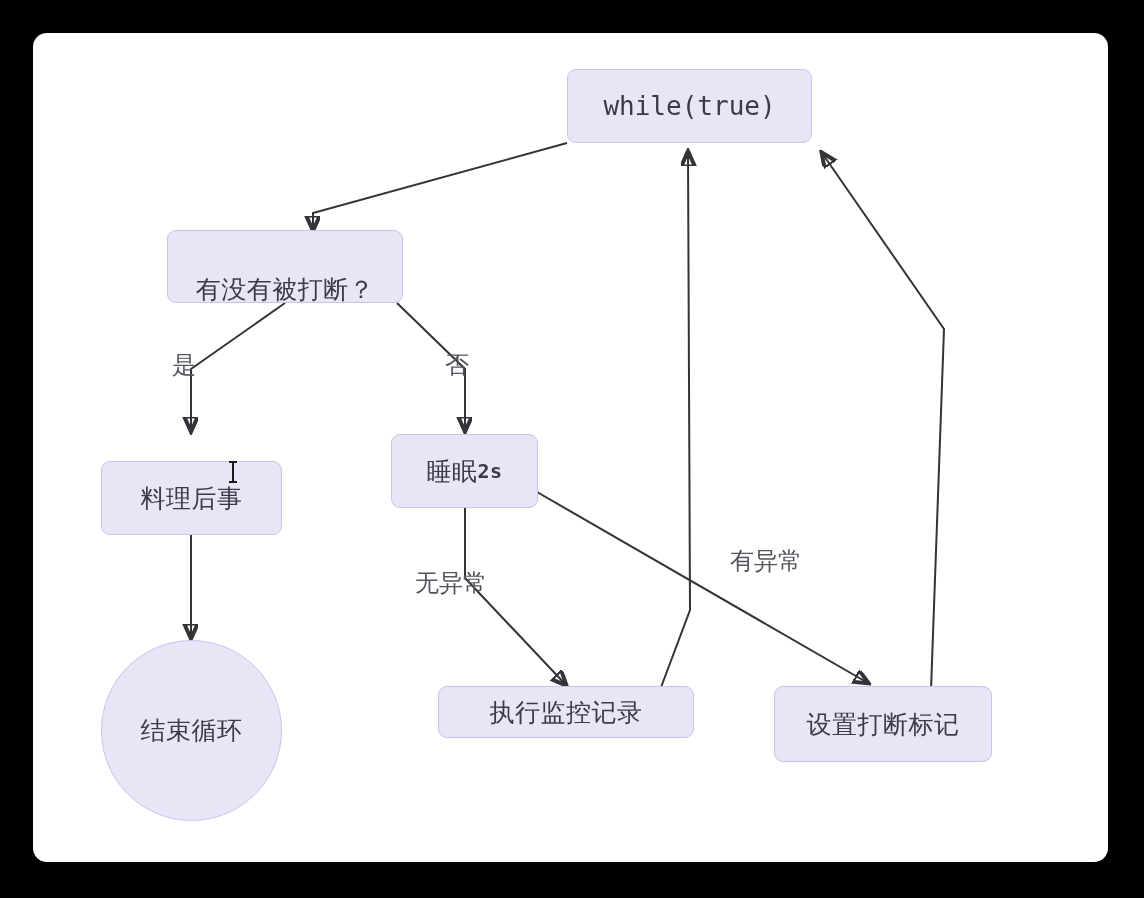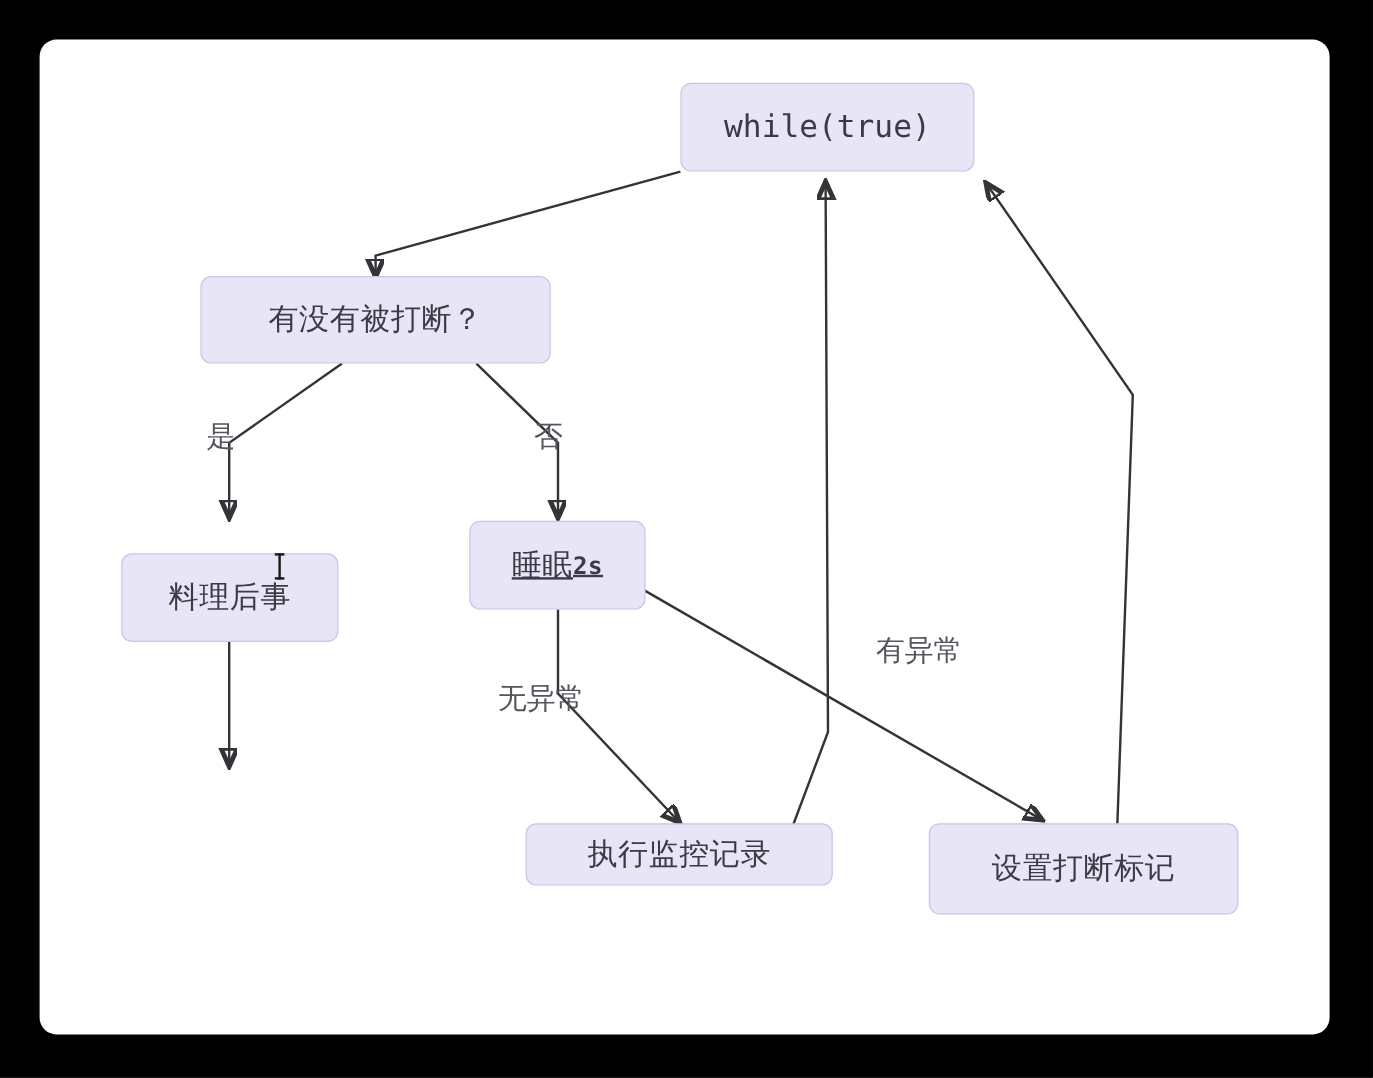--- a/index.html
+++ b/index.html
@@ -136,49 +136,52 @@
 
         <path d="M627,657 L657,577 L655,119" marker-end="url(#arrowhead)"></path>
 
         <path d="M898,657 L911,296 L789,120" marker-end="url(#arrowhead)"></path>
       </svg>
 
       <div class="node mono" style="left:534px; top:36px; width:245px; height:74px;">
         <span>while(true)</span>
       </div>
 
-      <div class="node" style="left:134px; top:197px; width:292px; height:73px;">
+      <div class="node" style="left:134px; top:197px; width:236px; height:73px;align-items:flex-end;">
         <span>有没有被打断？</span>
       </div>
 
       <div class="node" style="left:68px; top:401px; width:181px; height:74px;margin-top:27px;">
         <span>料理后事</span>
       </div>
 
-      <div class="node" style="left:358px; top:401px; width:147px; height:74px;text-decoration:underline;">
+      <div class="node" style="left:358px; top:401px; width:147px; height:74px;">
         <span>睡眠</span>
           <span class="mono-inline">2s</span>
       </div>
 
+      <div class="node circle" style="left:68px; top:607px; width:181px; height:181px;">
+        <span>结束循环</span>
+      </div>
 
       <div class="node" style="left:405px; top:653px; width:256px; height:52px;">
         <span>执行监控记录</span>
       </div>
 
-      <div class="node" style="left:741px; top:653px; width:258px; height:76px;text-align:center;">
+      <div class="node" style="left:741px; top:653px; width:218px; height:76px;text-align:center;">
         <span>设置打断标记</span>
       </div>
 
       <div class="edge-label" style="left:139px; top:320px;">是</div>
 
       <div class="edge-label" style="left:412px; top:320px;">否</div>
 
       <div class="edge-label" style="left:382px; top:538px;">无异常</div>
 
-      <div class="edge-label" style="left:697px; top:498px;">有异常</div>
+      <div class="edge-label" style="left:697px; top:516px;">有异常</div>
 
       <div class="caret" style="left:196px; top:428px; width:8px; height:22px;">
         <div class="bar-top"></div>
         <div class="stem"></div>
         <div class="bar-bot"></div>
       </div>
 
     </div>
   </div>
 </div>

